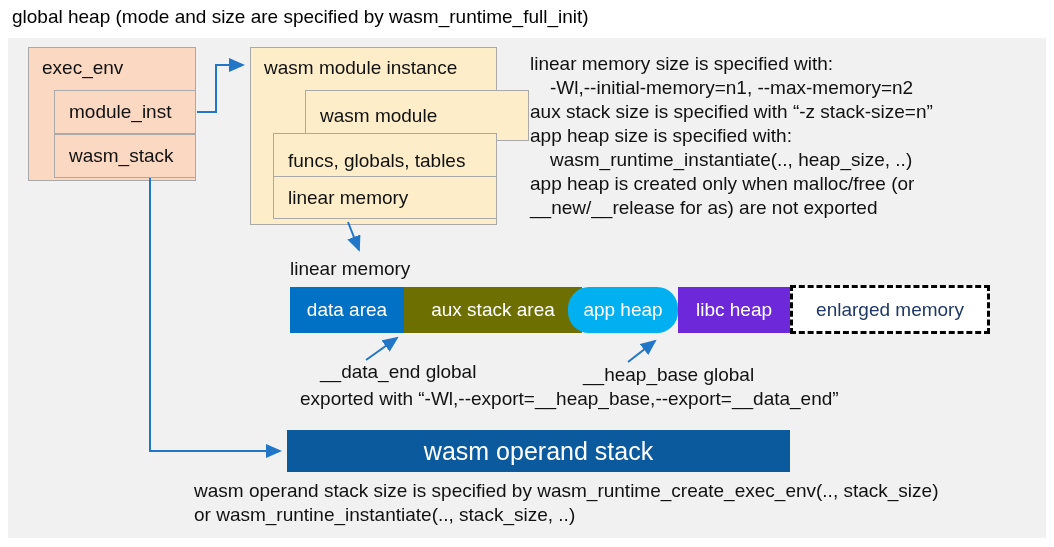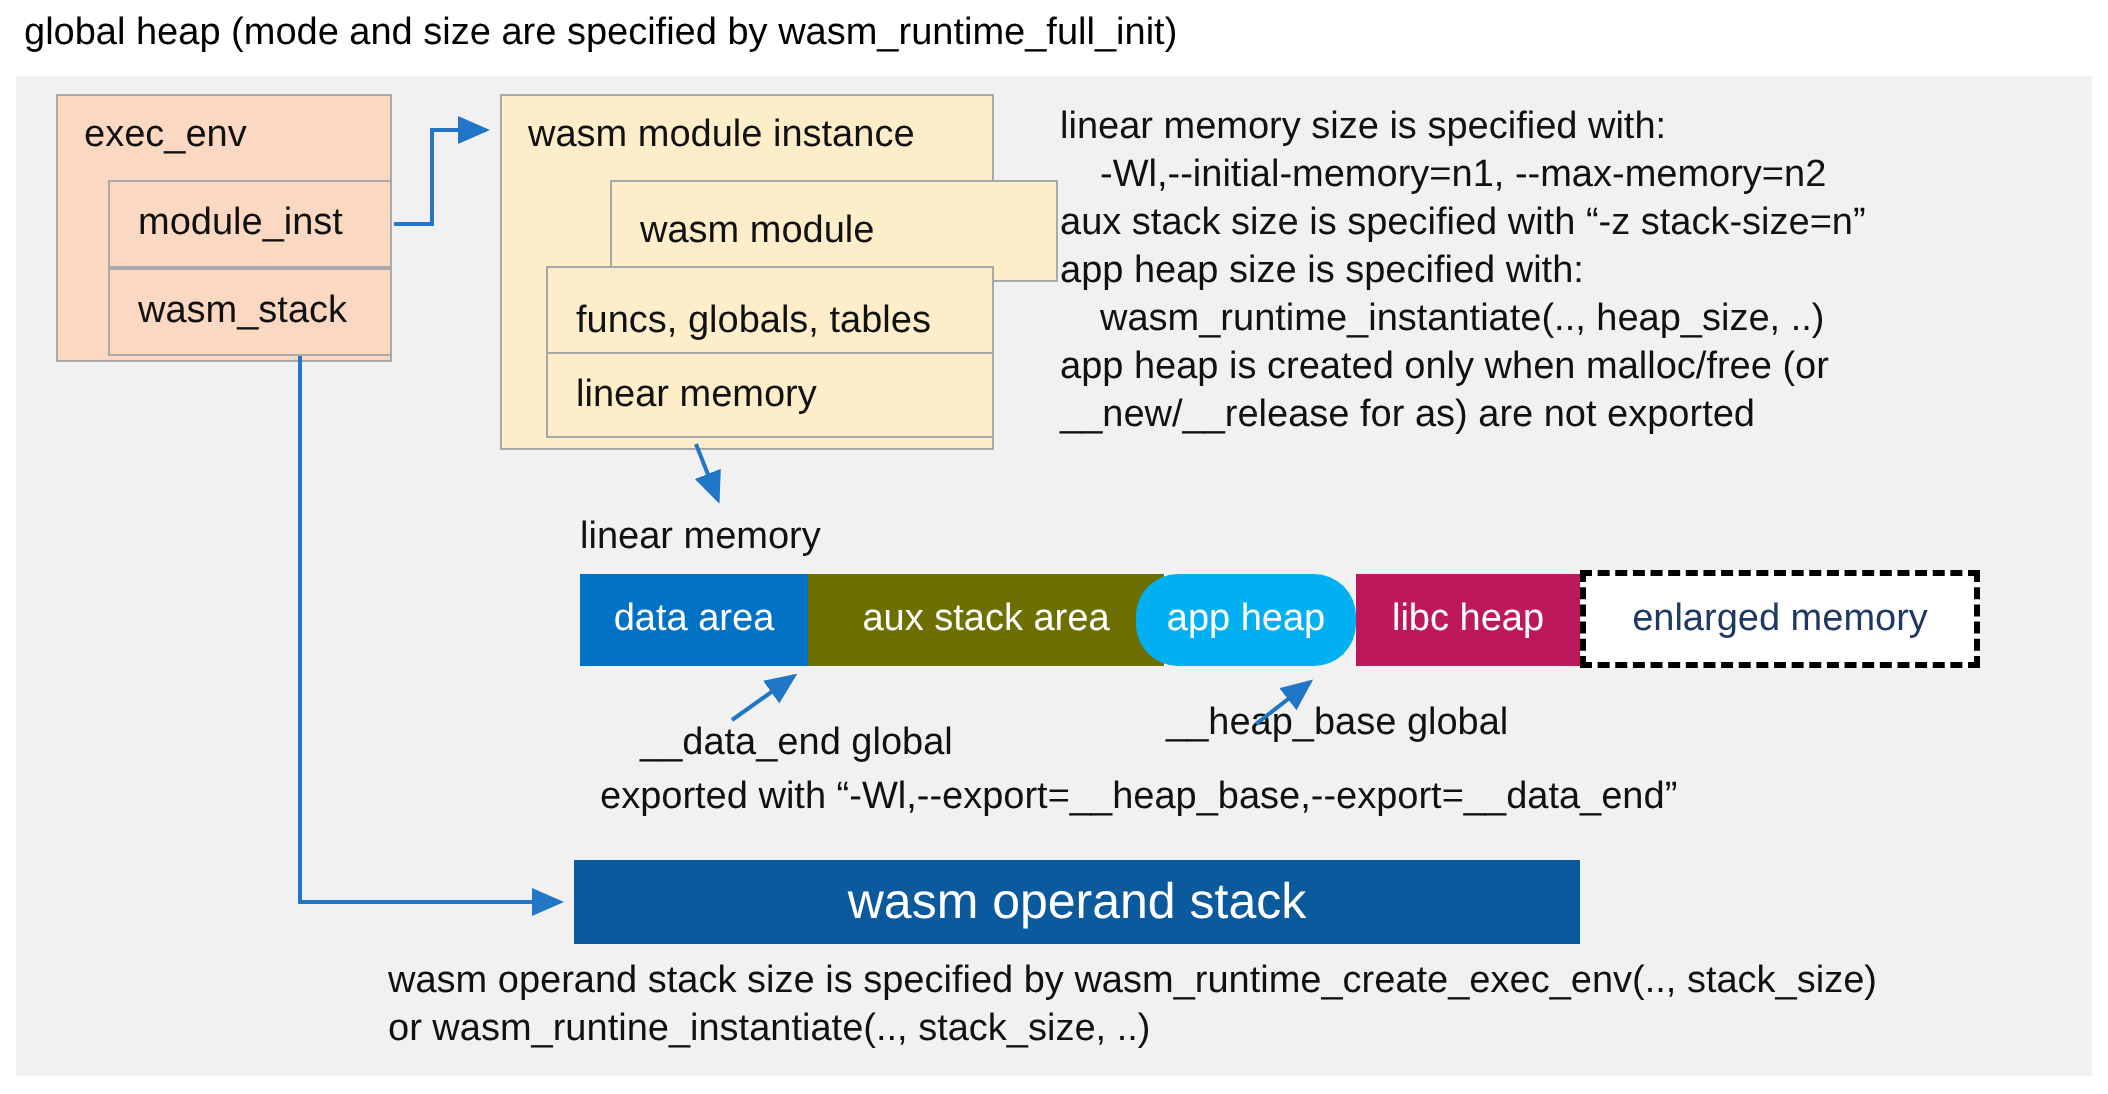--- a/index.html
+++ b/index.html
@@ -33,26 +33,26 @@
   #right-notes{left:530px;top:52px;font-size:19px;line-height:24px;white-space:nowrap;}
   #right-notes .indent{padding-left:20px;}
 
   
   #linear-memory-label{left:290px;top:258px;font-size:19px;}
   .seg{box-sizing:border-box;height:46px;top:287px;display:flex;align-items:center;
        justify-content:center;font-size:19px;color:#fff;white-space:nowrap;}
   #segment-data-area{left:290px;width:114px;background:#0071c5;}
   #segment-aux-stack-area{left:404px;width:178px;background:#6d7000;}
   #segment-app-heap{left:568px;width:110px;background:#00b0f0;border-radius:21px;}
-  #segment-libc-heap{left:678px;width:112px;background:#be185d;}
+  #segment-libc-heap{left:678px;width:112px;background:#6d28d9;}
   #segment-enlarged-memory{left:790px;top:285px;width:200px;height:49px;background:#fff;
        border:3px dashed #000;color:#1f3864;}
 
   #data-end-label{left:320px;top:361px;font-size:19px;}
-  #heap-base-label{left:583px;top:351px;font-size:19px;}
+  #heap-base-label{left:583px;top:364px;font-size:19px;}
   #export-note{left:300px;top:388px;font-size:19px;white-space:nowrap;}
 
   #operand-stack-bar{left:287px;top:430px;width:503px;height:42px;background:#0b5a9e;
       display:flex;align-items:center;justify-content:center;color:#fff;font-size:25px;}
 
   #footer-note{left:194px;top:479px;font-size:19px;line-height:24px;white-space:nowrap;}
 
   #arrow-layer{left:0;top:0;width:1054px;height:547px;pointer-events:none;}
 </style>
 </head>

